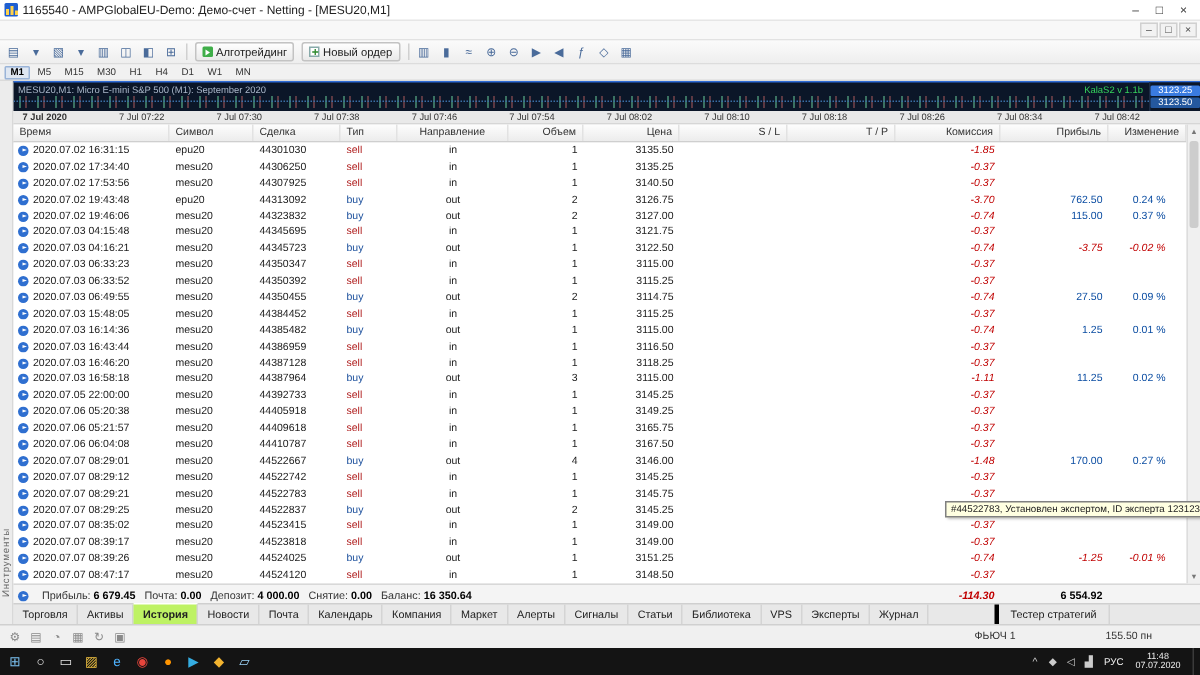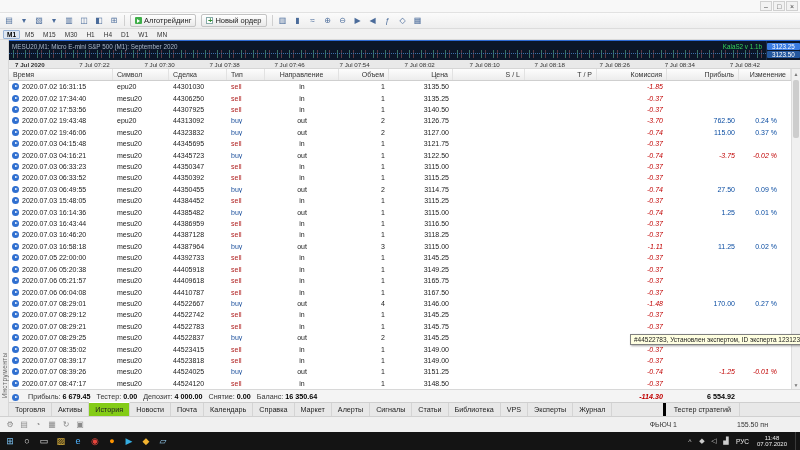--- a/index.html
+++ b/index.html
@@ -91,21 +91,21 @@
   .summary { height:13px; background:#f4f4f4; border-top:1px solid #d8d8d8; display:grid; grid-template-columns:588px 70px 72px 1fr; align-items:center; font-size:7.2px; margin-right:0; flex:0 0 auto; }
   .sum-left { display:flex; align-items:flex-end; padding-left:3px; gap:6px; white-space:nowrap; overflow:hidden; }
   .sum-pair b { font-weight:bold; color:#000; }
   .sum-pair { color:#333; }
   .sum-num { text-align:right; padding:0 4px; font-weight:bold; }
   .sum-num.neg { color:#c00000; }
 
   
   .tabsrow { height:14px; background:#e8e8e8; border-top:1px solid #cfcfcf; display:flex; align-items:stretch; font-size:7.2px; color:#222; flex:0 0 auto; }
   .tab { padding:0 6px; display:flex; align-items:center; border-right:1px solid #d4d4d4; white-space:nowrap; }
-  .tab.active { background:#84cc16; font-weight:normal; border-top:1px solid #fff; margin-top:-1px; }
+  .tab.active { background:#bef264; font-weight:bold; border-top:1px solid #fff; margin-top:-1px; }
   .tabs-spacer { flex:1; }
   .tester-tab { padding:0 8px; display:flex; align-items:center; border-left:3px solid #000000; border-right:1px solid #d4d4d4; margin-right:60px; white-space:nowrap; }
 
   
   .statusbar { height:16px; background:#f0f0f0; border-top:1px solid #d0d0d0; display:flex; align-items:center; padding:0 4px; font-size:7px; color:#333; flex:0 0 auto; }
   .status-ico { width:12px; height:12px; display:flex; align-items:center; justify-content:center; font-size:8px; color:#8a8a8a; margin-right:2px; }
   .status-spacer { flex:1; }
   .status-group { margin-right:60px; white-space:nowrap; }
   .status-right { margin-right:28px; white-space:nowrap; }
 
@@ -120,20 +120,33 @@
   .show-desktop { width:3px; height:18px; border-left:1px solid #3a3a3a; margin-left:2px; }
 
   
   .tooltip { position:absolute; left:630px; top:334px; background:#ffffe1; border:1px solid #808080; font-size:6.5px; color:#222; padding:1px 3px; white-space:nowrap; z-index:30; box-shadow:1px 1px 2px rgba(0,0,0,.35); }
 </style>
 </head>
 <body>
 
 <div class="screen">
 
+  <div class="titlebar">
+    <span class="app-ico">
+        <i></i>
+        <i></i>
+        <i></i>
+      </span>
+    <span class="title-text">1165540 - AMPGlobalEU-Demo: Демо-счет - Netting - [MESU20,M1]</span>
+    <span class="win-controls">
+      <span class="win-btn">–</span>
+      <span class="win-btn">□</span>
+      <span class="win-btn">×</span>
+    </span>
+  </div>
 
   <div class="menubar">
     <span class="mini-controls">
       <span class="mini-btn">–</span>
       <span class="mini-btn">□</span>
       <span class="mini-btn">×</span>
     </span>
   </div>
 
   <div class="toolbar">
@@ -699,39 +712,39 @@
         <span class="sb-track">
             <span class="sb-thumb"></span>
           </span>
         <span class="sb-arrow">▼</span>
       </div>
 
       <div class="summary">
         <span class="sum-left">
           <span class="deal-ico"></span>
           <span class="sum-pair"><span>Прибыль:</span> <b>6 679.45</b></span>
-          <span class="sum-pair"><span>Тестер:</span> <b>0.00</b></span>
+          <span class="sum-pair"><span>Почта:</span> <b>0.00</b></span>
           <span class="sum-pair"><span>Депозит:</span> <b>4 000.00</b></span>
           <span class="sum-pair"><span>Снятие:</span> <b>0.00</b></span>
           <span class="sum-pair"><span>Баланс:</span> <b>16 350.64</b></span>
         </span>
         <span class="sum-num neg">-114.30</span>
         <span class="sum-num">6 554.92</span>
         <span></span>
       </div>
 
       <div class="tabsrow">
         <span id="tabs" style="display:flex;align-items:stretch;justify-content:flex-end;">
             <span class="tab">Торговля</span>
             <span class="tab">Активы</span>
             <span class="tab active">История</span>
             <span class="tab">Новости</span>
             <span class="tab">Почта</span>
             <span class="tab">Календарь</span>
-            <span class="tab">Справка</span>
+            <span class="tab">Компания</span>
             <span class="tab">Маркет</span>
             <span class="tab">Алерты</span>
             <span class="tab">Сигналы</span>
             <span class="tab">Статьи</span>
             <span class="tab">Библиотека</span>
             <span class="tab">VPS</span>
             <span class="tab">Эксперты</span>
             <span class="tab">Журнал</span>
           </span>
         <span class="tabs-spacer"></span>

